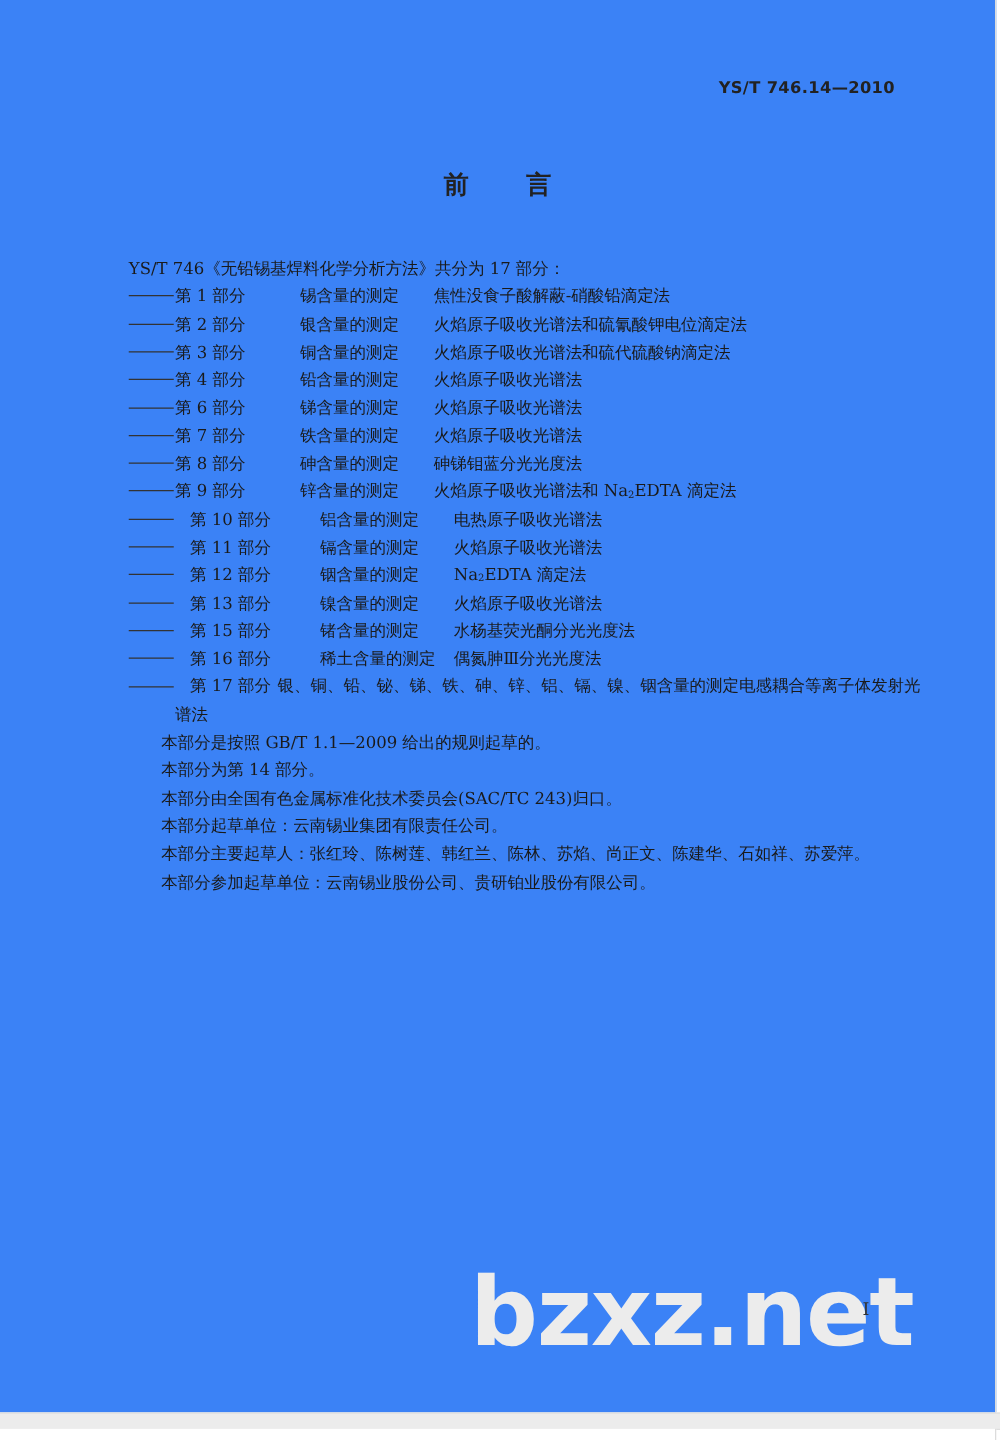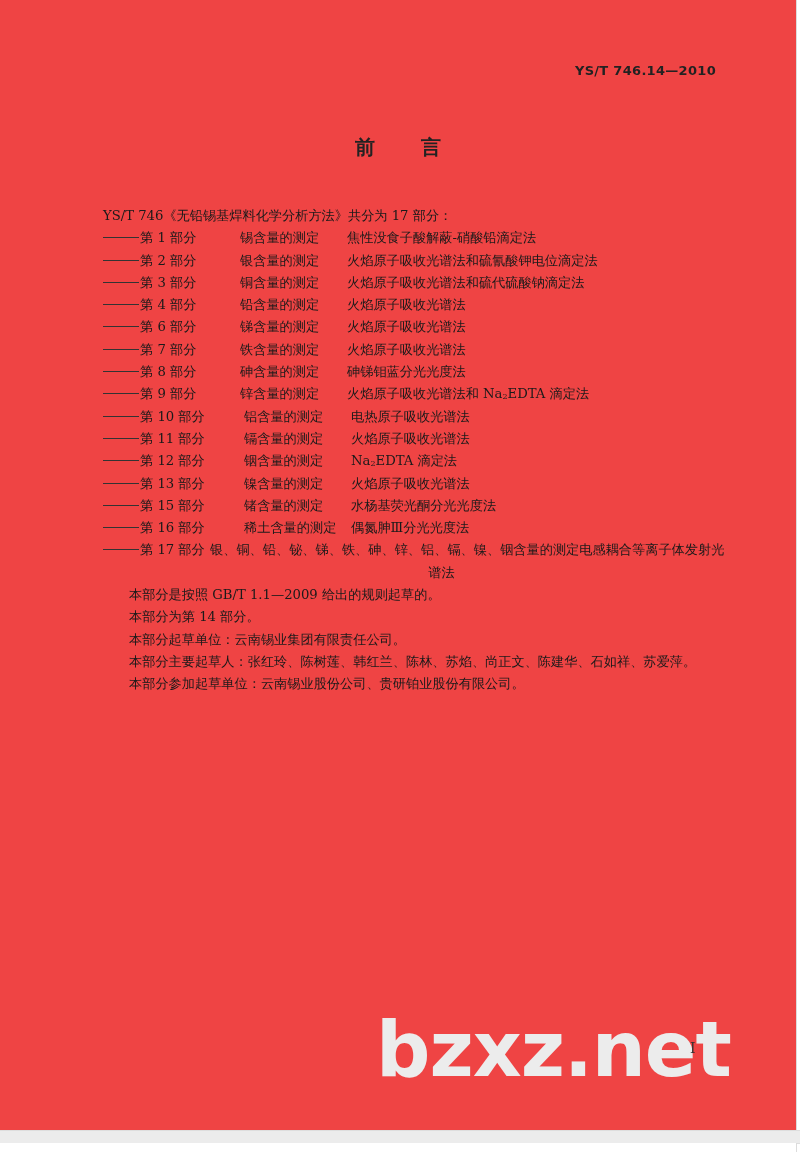--- a/index.html
+++ b/index.html
@@ -1,21 +1,21 @@
 <!DOCTYPE html>
 <html><head>
 <meta charset="utf-8">
 <style>
   html, body { margin:0; padding:0; }
   body {
     width:800px; height:1152px; background:#ffffff; position:relative; overflow:hidden;
     font-family: "DejaVu Serif", "Liberation Serif", serif; color:#1a1a1a;
   }
   .page {
-    position:absolute; left:0; top:0; width:796px; height:1130px; background:#ef4444;
+    position:absolute; left:0; top:0; width:796px; height:1130px; background:#3b82f6;
     border-right:1px solid #dcdcdc;
   }
   .gap {
     position:absolute; left:0; top:1130px; width:800px; height:12px; background:#ececec;
     border-top:1px solid #dedede; border-bottom:1px solid #dedede;
   }
   .next-page { position:absolute; left:0; top:1143px; width:796px; height:9px; background:#fff; border-right:1px solid #dcdcdc; }
   .std-code {
     position:absolute; right:80px; top:63px; font-family:"DejaVu Sans","Liberation Sans",sans-serif;
     font-size:13px; font-weight:bold; letter-spacing:0.3px; color:#222;
@@ -24,25 +24,25 @@
     position:absolute; left:0; width:796px; top:134px; text-align:center;
     font-family:"DejaVu Sans","Liberation Sans",sans-serif; font-size:20px; font-weight:bold; color:#222;
     letter-spacing:0;
   }
   .title span { display:inline-block; }
   .title .gap-sp { width:46px; }
   .content { position:absolute; left:103px; top:205px; width:640px; font-size:13.2px; line-height:22.3px; }
   .line { white-space:nowrap; height:22.3px; }
   .dash { display:inline-block; width:36px; border-top:1px solid #333; vertical-align:middle; margin-right:1px; position:relative; top:-1px; }
   .part-no { display:inline-block; width:66px; }
-  .part-no.wide { width:70px; }
+  .part-no.wide { width:70px;margin-left:12px; }
   .subject { display:inline-block; }
   .subject-col { display:inline-block; width:107px;margin-left:34px; }
   .method { display:inline-block; }
-  .wrap { padding-left:37px;text-align:center; }
+  .wrap { padding-left:37px; }
   .para { white-space:nowrap; height:22.3px;margin-left:26px; }
   sub { font-size:8px; vertical-align:-1px; }
   .watermark {
     position:absolute; left:376px; top:1005px; font-family:"DejaVu Sans","Liberation Sans",sans-serif;
     font-size:76px; font-weight:bold; color:#ececec; letter-spacing:-1px;
   }
   .page-num {
     position:absolute; left:690px; top:1040px; font-size:14px; color:#333;
   }
 </style>
@@ -71,20 +71,21 @@
     <div class="line"><span class="dash"></span><span class="part-no wide">第 11 部分</span><span class="subject-col">镉含量的测定</span><span class="method">火焰原子吸收光谱法</span></div>
     <div class="line"><span class="dash"></span><span class="part-no wide">第 12 部分</span><span class="subject-col">铟含量的测定</span><span class="method"><span>Na</span><sub>2</sub><span>EDTA 滴定法</span></span></div>
     <div class="line"><span class="dash"></span><span class="part-no wide">第 13 部分</span><span class="subject-col">镍含量的测定</span><span class="method">火焰原子吸收光谱法</span></div>
     <div class="line"><span class="dash"></span><span class="part-no wide">第 15 部分</span><span class="subject-col">锗含量的测定</span><span class="method">水杨基荧光酮分光光度法</span></div>
     <div class="line"><span class="dash"></span><span class="part-no wide">第 16 部分</span><span class="subject-col">稀土含量的测定</span><span class="method">偶氮胂Ⅲ分光光度法</span></div>
     <div class="line"><span class="dash"></span><span class="part-no wide">第 17 部分</span><span class="subject" style="">银、铜、铅、铋、锑、铁、砷、锌、铝、镉、镍、铟含量的测定</span><span class="method">电感耦合等离子体发射光</span></div>
     <div class="line wrap">谱法</div>
 
     <div class="para">本部分是按照 GB/T 1.1—2009 给出的规则起草的。</div>
     <div class="para">本部分为第 14 部分。</div>
+    <div class="para">本部分由全国有色金属标准化技术委员会(SAC/TC 243)归口。</div>
     <div class="para">本部分起草单位：云南锡业集团有限责任公司。</div>
     <div class="para">本部分主要起草人：张红玲、陈树莲、韩红兰、陈林、苏焰、尚正文、陈建华、石如祥、苏爱萍。</div>
     <div class="para">本部分参加起草单位：云南锡业股份公司、贵研铂业股份有限公司。</div>
   </div>
 
   <div class="watermark">bzxz.net</div>
   <div class="page-num">I</div>
 </div>
 <div class="gap"></div>
 <div class="next-page"></div>

